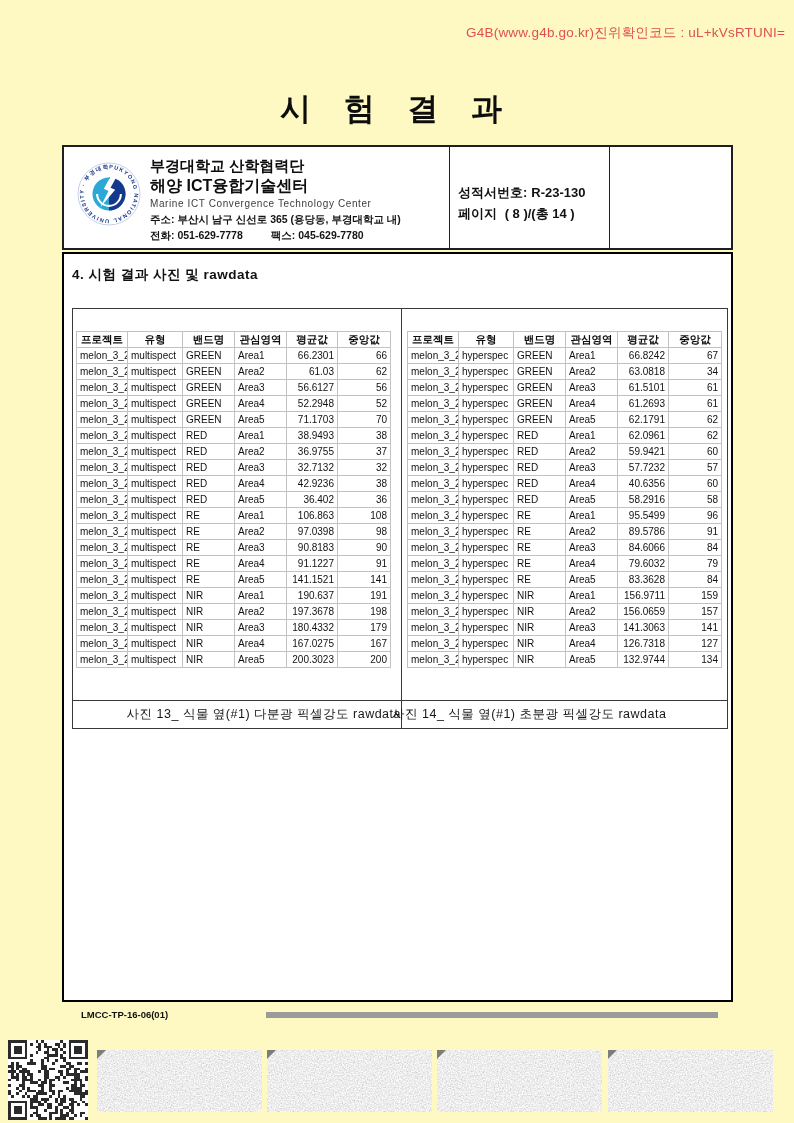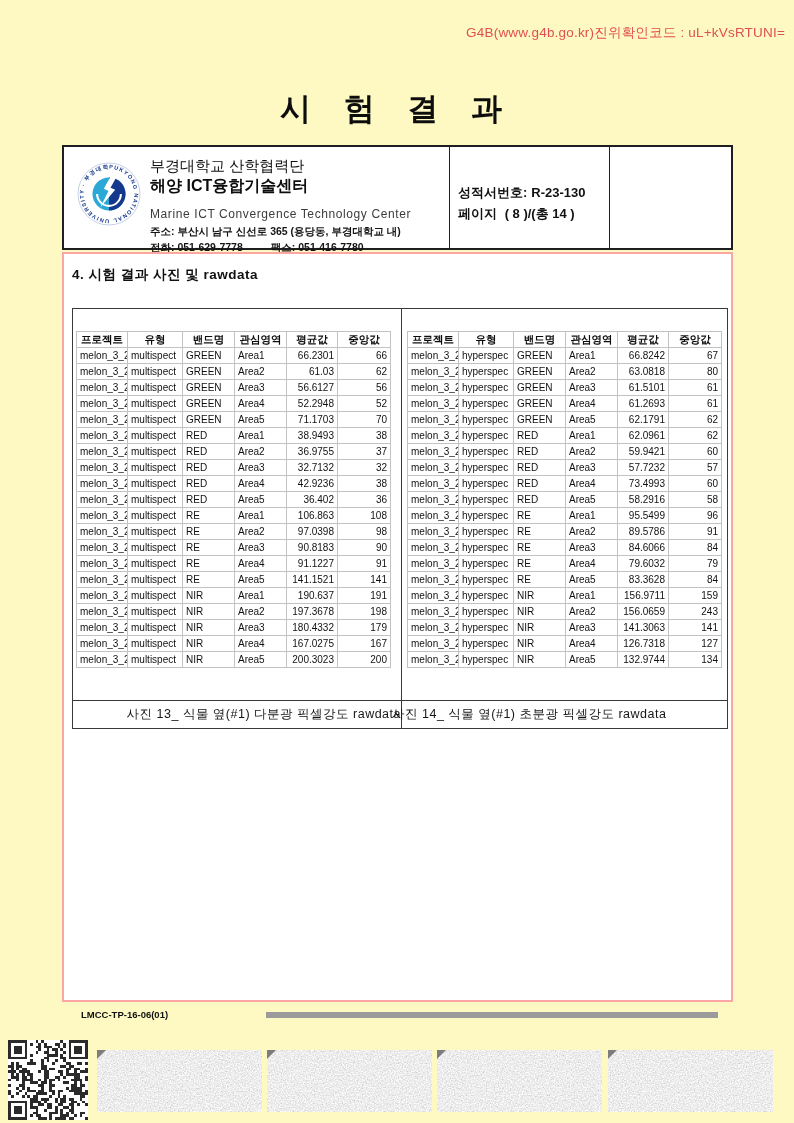--- a/index.html
+++ b/index.html
@@ -20,30 +20,30 @@
   }
   .header-box {
     position:absolute; left:62px; top:145px; width:671px; height:105px;
     border:2px solid #1f1f1f; background:#fff;
   }
   .hdr-div { position:absolute; top:0; bottom:0; width:0; border-left:1.5px solid #1f1f1f; }
   .hdr-div.d1 { left:385px; }
   .hdr-div.d2 { left:545px; }
   .logo { position:absolute; left:13px; top:15px; width:64px; height:64px; }
   .org-block { position:absolute; left:86px; top:10px; line-height:1.25; }
-  .org-kr   { font-size:15px; font-weight:normal; color:#0d0d0d; }
+  .org-kr   { font-size:15px; font-weight:bold; color:#0d0d0d; }
   .center-kr{ font-size:16px; font-weight:bold; color:#0d0d0d; }
-  .center-en{ font-size:12px; color:#3c3c3c; letter-spacing:.6px; margin-top:11px; }
+  .center-en{ font-size:10px; color:#3c3c3c; letter-spacing:.6px; margin-top:2px; }
   .addr, .tel { font-size:10.5px; font-weight:bold; color:#141414; margin-top:3px; }
   .tel .gap { display:inline-block; width:28px; }
   .report-block { position:absolute; left:394px; top:36px; font-size:13px; font-weight:bold; line-height:1.6; }
   .report-line span { margin-right:4px; }
   .main-box {
     position:absolute; left:62px; top:252px; width:671px; height:750px;
-    border:2px solid #fca5a5; background:#fff;
+    border:2px solid #000000; background:#fff;
   }
   .section-title { position:absolute; left:8px; top:12px; font-size:13.5px; font-weight:bold; letter-spacing:.5px; }
   .tables-box {
     position:absolute; left:8px; top:54px; width:656px; height:421px;
     border:1px solid #3a3a3a;
   }
   .tables-box .vdiv { position:absolute; left:328px; top:0; bottom:0; width:0; border-left:1px solid #3a3a3a; }
   .tables-box .caption-sep { position:absolute; left:0; right:0; bottom:27px; border-top:1px solid #3a3a3a; }
   .datatable { position:absolute; top:22px; border-collapse:collapse; table-layout:fixed; width:314px;
                font-size:10px; background:#fff; }
@@ -91,21 +91,21 @@
       <circle cx="31" cy="31" r="11.5" fill="none" stroke="#ffffff" stroke-width="2" stroke-dasharray="36 60"></circle>
       <path d="M33 13 l-7 13 4.5 2 -8 16 14.5 -17 -4.5 -2 6.5 -12 z" fill="#ffffff"></path>
     </svg>
 
     <div class="org-block">
       <div class="org-kr">부경대학교 산학협력단</div>
       <div class="center-kr">해양 ICT융합기술센터</div>
       <div class="center-en">Marine ICT Convergence Technology Center</div>
       <div class="addr">주소: 부산시 남구 신선로 365 (용당동, 부경대학교 내)</div>
       <div class="tel">
-        <span>전화: 051-629-7778</span><span class="gap"></span><span>팩스:  051-416-7780</span>
+        <span>전화: 051-629-7778</span><span class="gap"></span><span>팩스:  045-629-7780</span>
       </div>
     </div>
 
     <div class="report-block">
       <div class="report-line">
         <span>성적서번호:</span><span>R-23-130</span>
       </div>
       <div class="report-line">
         <span>페이지</span> <span>( 8 )/(총 14 )</span>
       </div>
@@ -329,21 +329,21 @@
               <td class="txt">Area1</td>
               <td class="num">66.8242</td>
               <td class="num">67</td>
             </tr>
             <tr>
               <td class="txt">melon_3_2</td>
               <td class="txt">hyperspec</td>
               <td class="txt">GREEN</td>
               <td class="txt">Area2</td>
               <td class="num">63.0818</td>
-              <td class="num">80</td>
+              <td class="num">34</td>
             </tr>
             <tr>
               <td class="txt">melon_3_2</td>
               <td class="txt">hyperspec</td>
               <td class="txt">GREEN</td>
               <td class="txt">Area3</td>
               <td class="num">61.5101</td>
               <td class="num">61</td>
             </tr>
             <tr>
@@ -384,21 +384,21 @@
               <td class="txt">RED</td>
               <td class="txt">Area3</td>
               <td class="num">57.7232</td>
               <td class="num">57</td>
             </tr>
             <tr>
               <td class="txt">melon_3_2</td>
               <td class="txt">hyperspec</td>
               <td class="txt">RED</td>
               <td class="txt">Area4</td>
-              <td class="num">73.4993</td>
+              <td class="num">40.6356</td>
               <td class="num">60</td>
             </tr>
             <tr>
               <td class="txt">melon_3_2</td>
               <td class="txt">hyperspec</td>
               <td class="txt">RED</td>
               <td class="txt">Area5</td>
               <td class="num">58.2916</td>
               <td class="num">58</td>
             </tr>
@@ -449,21 +449,21 @@
               <td class="txt">Area1</td>
               <td class="num">156.9711</td>
               <td class="num">159</td>
             </tr>
             <tr>
               <td class="txt">melon_3_2</td>
               <td class="txt">hyperspec</td>
               <td class="txt">NIR</td>
               <td class="txt">Area2</td>
               <td class="num">156.0659</td>
-              <td class="num">243</td>
+              <td class="num">157</td>
             </tr>
             <tr>
               <td class="txt">melon_3_2</td>
               <td class="txt">hyperspec</td>
               <td class="txt">NIR</td>
               <td class="txt">Area3</td>
               <td class="num">141.3063</td>
               <td class="num">141</td>
             </tr>
             <tr>

